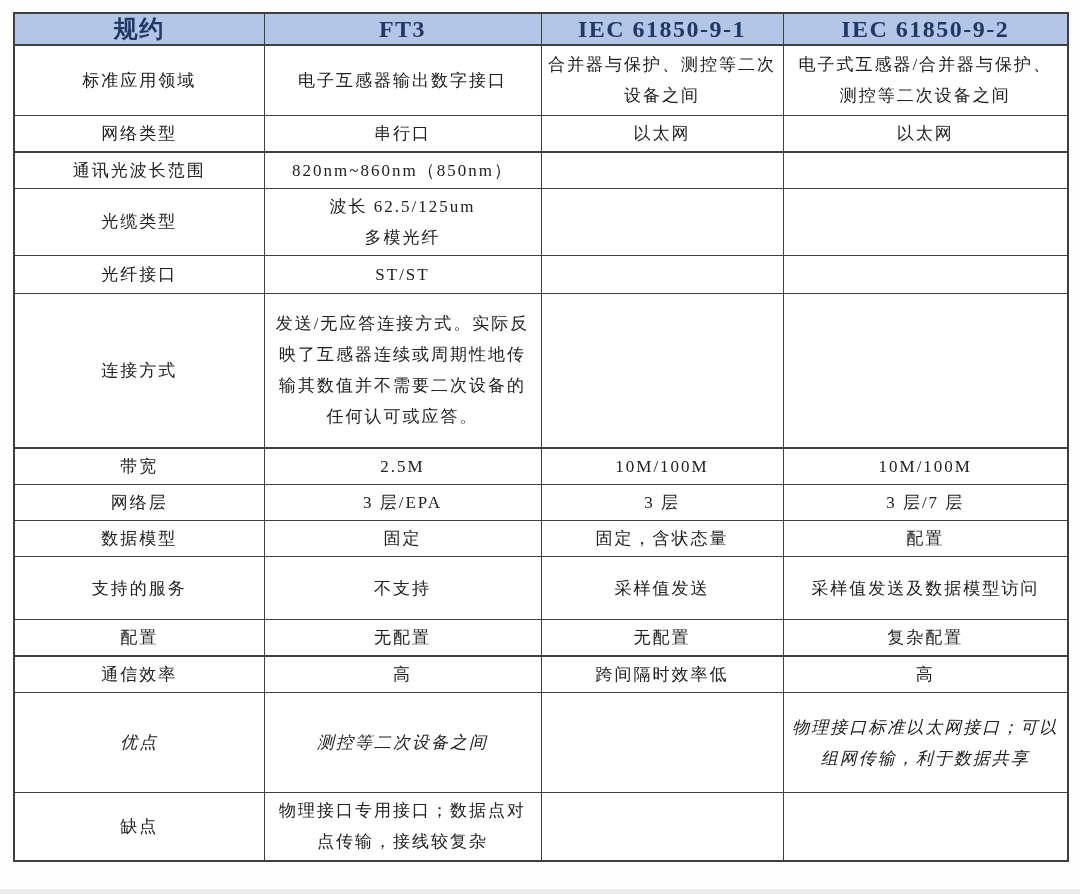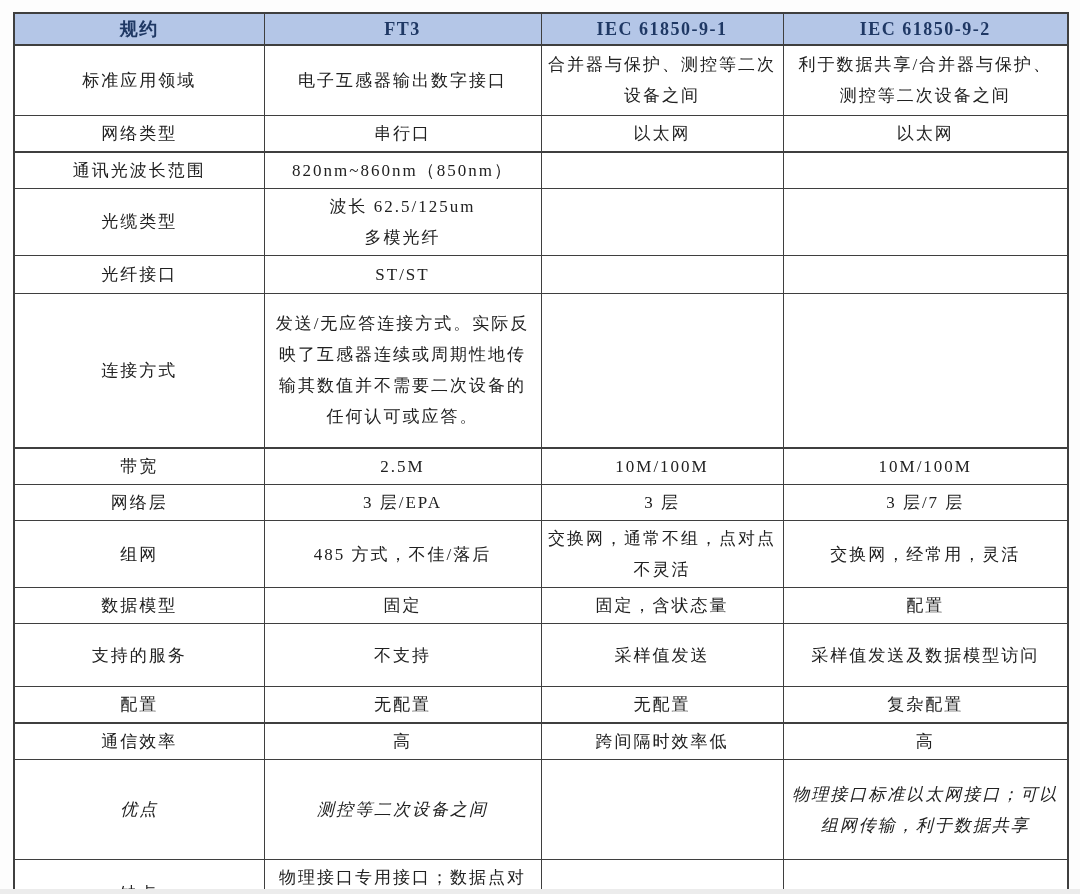--- a/index.html
+++ b/index.html
@@ -34,21 +34,21 @@
     vertical-align:middle;
     padding:2px 6px;
     white-space:pre-line;
     letter-spacing:2px;
     overflow:hidden;
   }
   thead th{
     background:var(--header-bg);
     color:var(--header-text);
     font-weight:bold;
-    font-size:18px;
+    font-size:24px;
     letter-spacing:1.5px;
     border-bottom:2px solid var(--border);
     height:30px;
     line-height:26px;
   }
   tr.thick > td{border-bottom-width:2px;}
   .bottom-strip{
     position:absolute;left:0;right:0;bottom:0;height:5px;
     background:#ececec;
   }
@@ -70,21 +70,21 @@
         <th>FT3</th>
         <th>IEC 61850-9-1</th>
         <th>IEC 61850-9-2</th>
       </tr>
     </thead>
     <tbody id="table-body">
         <tr style="height: 70px; margin-left: 40px;">
     <td>标准应用领域</td>
     <td>电子互感器输出数字接口</td>
     <td>合并器与保护、测控等二次设备之间</td>
-    <td>利于数据共享/合并器与保护、测控等二次设备之间</td>
+    <td>电子式互感器/合并器与保护、测控等二次设备之间</td>
   </tr>
         <tr class="thick" style="height: 31px; margin-left: 12px;">
     <td>网络类型</td>
     <td>串行口</td>
     <td>以太网</td>
     <td>以太网</td>
   </tr>
         <tr style="height: 30px;">
     <td>通讯光波长范围</td>
     <td>820nm~860nm（850nm）</td>
@@ -115,26 +115,20 @@
     <td>2.5M</td>
     <td>10M/100M</td>
     <td>10M/100M</td>
   </tr>
         <tr style="height: 32px;">
     <td>网络层</td>
     <td>3 层/EPA</td>
     <td>3 层</td>
     <td>3 层/7 层</td>
   </tr>
-        <tr style="height: 63px;">
-    <td>组网</td>
-    <td>485 方式，不佳/落后</td>
-    <td>交换网，通常不组，点对点不灵活</td>
-    <td>交换网，经常用，灵活</td>
-  </tr>
         <tr style="height: 33px;">
     <td>数据模型</td>
     <td>固定</td>
     <td>固定，含状态量</td>
     <td>配置</td>
   </tr>
         <tr style="height: 63px;">
     <td>支持的服务</td>
     <td>不支持</td>
     <td>采样值发送</td>

